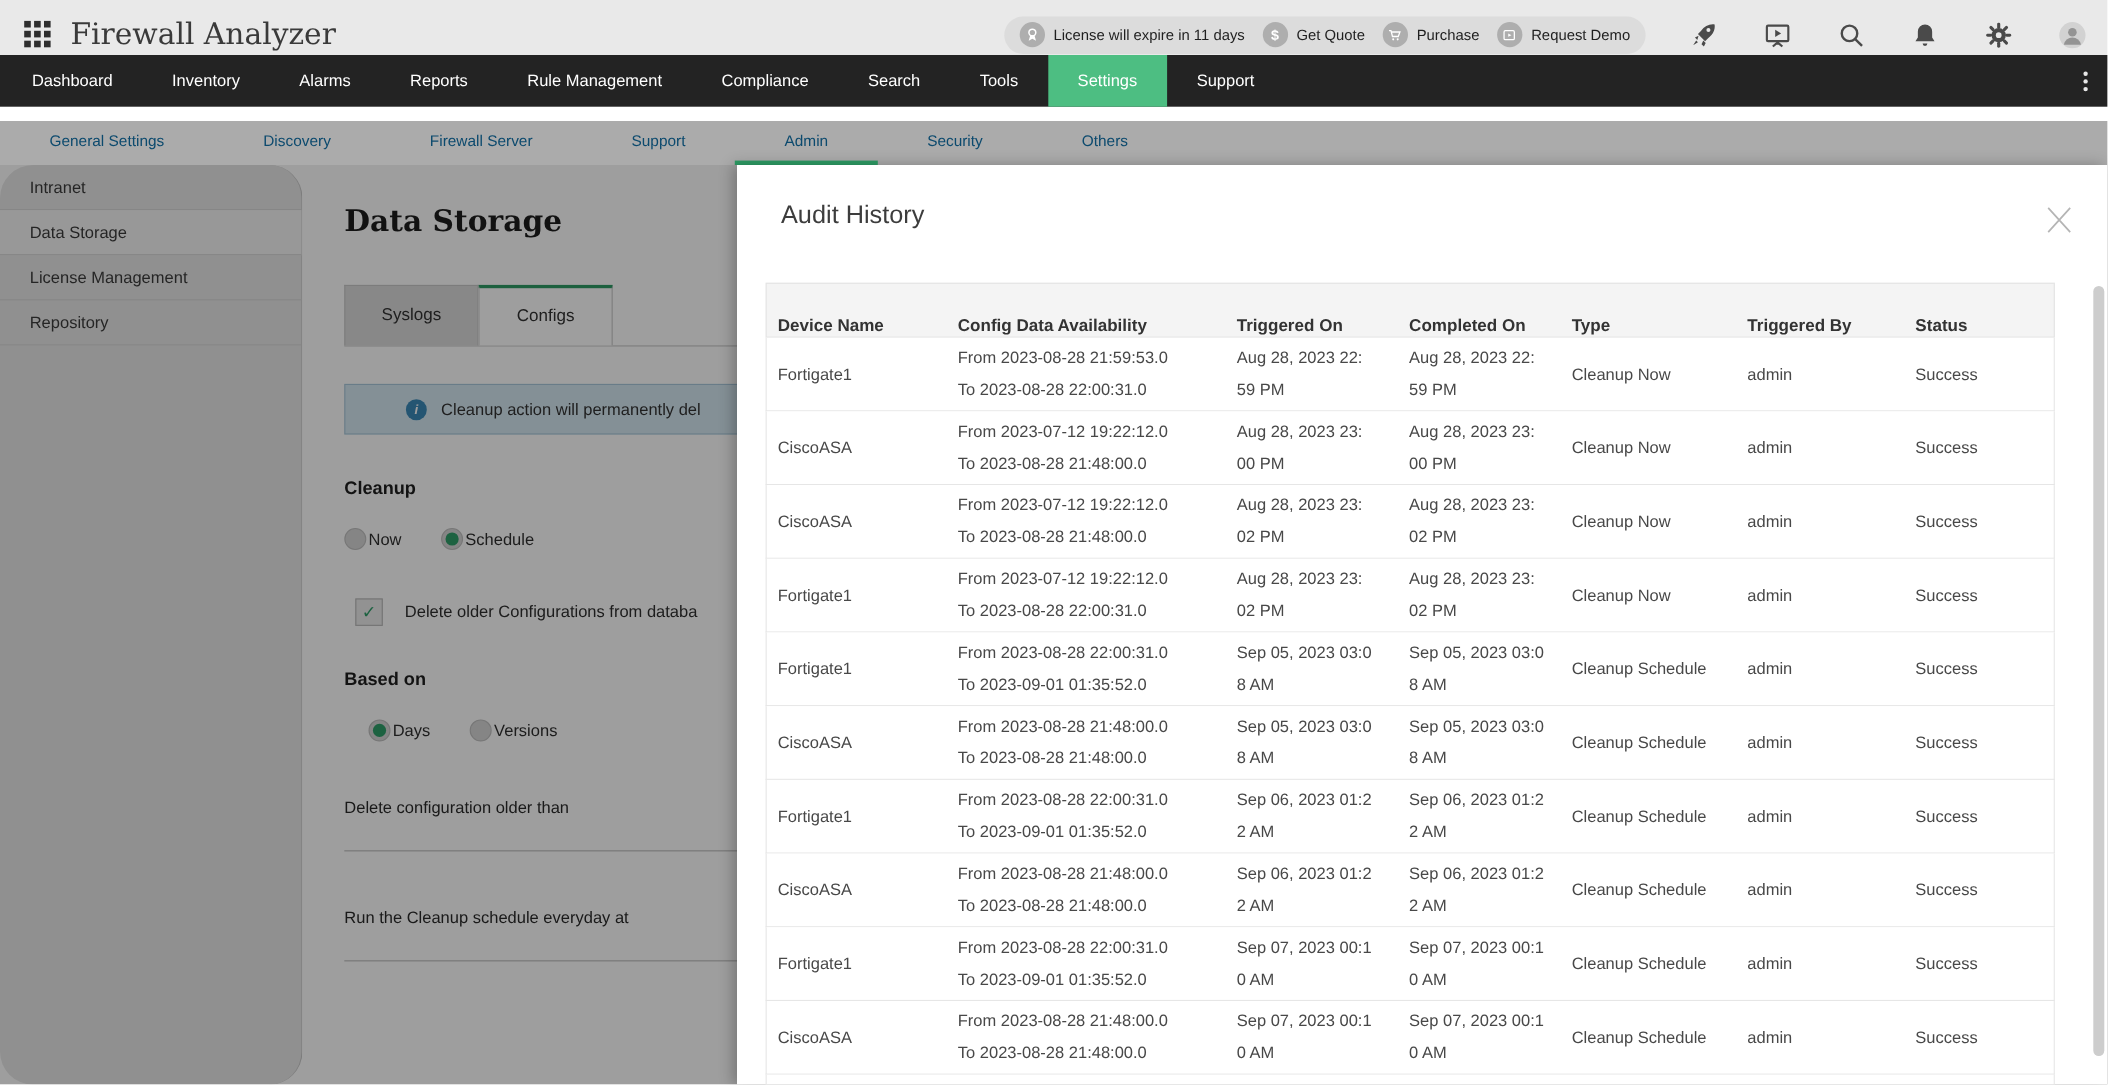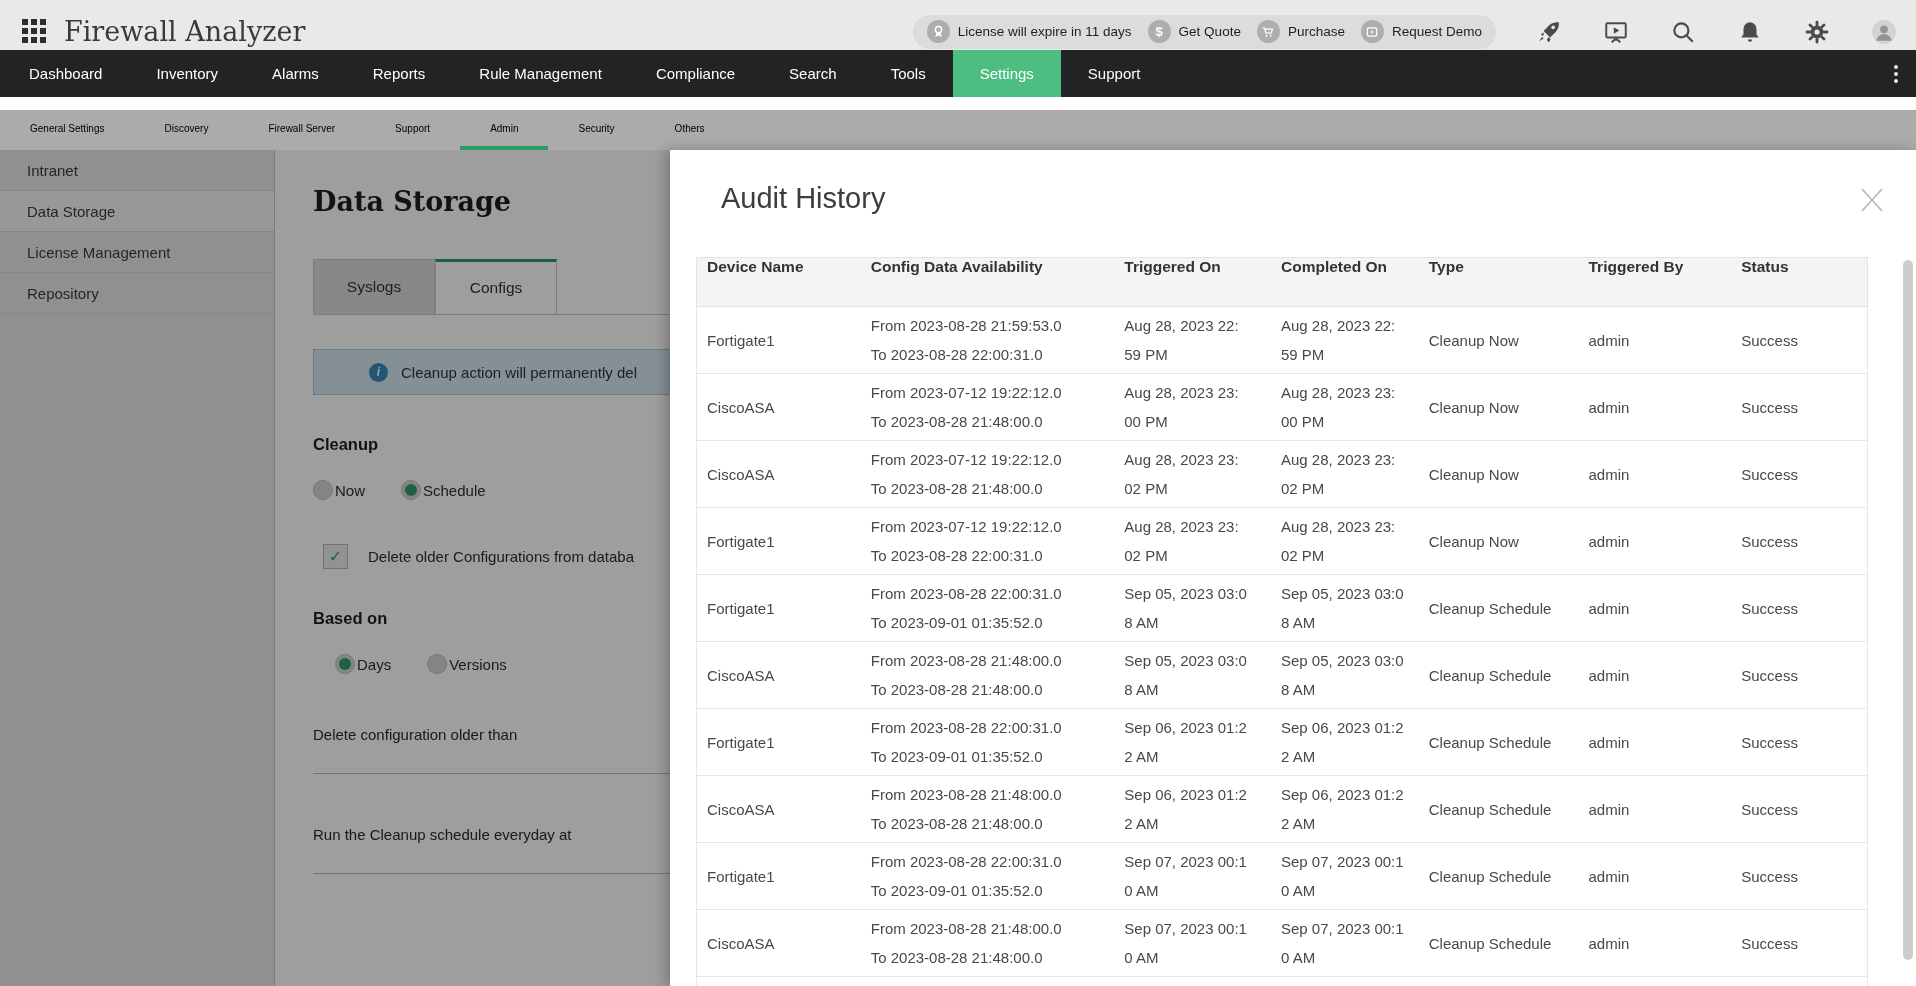--- a/index.html
+++ b/index.html
@@ -20,26 +20,26 @@
 
   
   .mainnav { position:absolute; left:0; top:50px; width:100%; height:47px; background:#232323; display:flex; align-items:stretch; padding-left:2px; }
   .nav-item { display:flex; align-items:center; padding:0 27px; color:#fff; font-size:15px; cursor:pointer; white-space:nowrap; }
   .nav-item.active { background:#4dbe82; }
   .kebab { margin-left:auto; width:40px; display:flex; flex-direction:column; align-items:center; justify-content:center; gap:3px; cursor:pointer; }
   .kebab i { width:4px; height:4px; border-radius:50%; background:#e8e8e8; }
 
   
   .subnav { position:absolute; left:0; top:110px; width:100%; height:40px; background:#ababab; display:flex; align-items:stretch; }
-  .subnav-item { display:flex; align-items:center; padding:0 30px; font-size:10px; color:#000000; cursor:pointer; border-bottom:4px solid transparent; }
+  .subnav-item { display:flex; align-items:center; padding:0 45px; font-size:14px; color:#0c4a6e; cursor:pointer; border-bottom:4px solid transparent; }
   .subnav-item.active { border-bottom-color:#2e9c65; }
 
   
   .content { position:absolute; left:0; top:150px; width:100%; height:836px; background:#fff; }
-  .sidebar { position:absolute; left:0; top:0; width:275px; height:100%; background:#e9e9e9; border-right:1px solid #c9c9c9; }
+  .sidebar { position:absolute; left:0; top:0; width:275px; height:100%; background:#e9e9e9; border-right:1px solid #c9c9c9;border-radius:30px; }
   .side-item { height:41px; line-height:41px; padding-left:27px; font-size:15px; color:#3c3c3c; border-bottom:1px solid #d8d8d8; cursor:pointer; }
   .side-item.active { background:#f6f6f6; }
   .main { position:absolute; left:275px; top:0; right:0; height:100%; background:#fff; }
   .page-title { font-family:"DejaVu Serif", serif; font-size:27px; font-weight:bold; color:#1e1e1e; margin:36px 0 0 38px; }
   .tabs { display:flex; margin:42px 0 0 38px; width:370px; border-bottom:1px solid #c9c9c9; }
   .tab { width:122px; height:55px; display:flex; align-items:center; justify-content:center; font-size:15.5px; color:#333; background:#dcdcdc; border:1px solid #c9c9c9; border-bottom:none; cursor:pointer; }
   .tab.active { background:#fff; border-top:3px solid #2e9c65; border-left-color:#d6d6d6; margin-bottom:-1px; }
   .banner { margin:34px 0 0 38px; width:600px; height:46px; background:#d6e9f3; border:1px solid #aac9db; display:flex; align-items:center; padding-left:55px; gap:13px; font-size:15px; color:#333; }
   .info-ic { width:19px; height:19px; border-radius:50%; background:#3b8ab8; color:#fff; font-size:12px; font-weight:bold; font-style:italic; display:flex; align-items:center; justify-content:center; flex:none; }
   .sec-h { margin:40px 0 0 38px; font-size:16.5px; font-weight:bold; color:#1f1f1f; }
@@ -49,24 +49,24 @@
   .radio { width:20px; height:20px; border-radius:50%; background:#d7d7d7; border:1px solid #c0c0c0; position:relative; flex:none; }
   .radio.sel::after { content:""; position:absolute; inset:3px; border-radius:50%; background:#2f9e6a; }
   .check-row { margin:44px 0 0 48px; display:flex; align-items:center; gap:20px; font-size:15px; color:#2f2f2f; }
   .checkbox { width:25px; height:25px; background:#ececec; border:1px solid #b8b8b8; display:flex; align-items:center; justify-content:center; color:#2f9e6a; font-family:"DejaVu Sans", sans-serif; font-size:16px; font-weight:bold; cursor:pointer; flex:none; }
   .plain-label { margin:52px 0 0 38px; font-size:15px; color:#2b2b2b; }
   .divider { margin:30px 0 0 38px; width:357px; border-top:1px solid #bbb; }
 
   
   .backdrop { position:absolute; left:0; top:150px; width:100%; height:836px; background:rgba(0,0,0,0.38); z-index:5; }
   .panel { position:absolute; left:670px; top:150px; right:0; bottom:0; background:#fff; z-index:6; box-shadow:-4px 0 12px rgba(0,0,0,0.25); overflow:hidden; }
-  .panel-title { position:absolute; left:40px; top:32px; font-size:29px; font-weight:400; color:#3d3d3d;margin-left:11px; }
+  .panel-title { position:absolute; left:40px; top:32px; font-size:23px; font-weight:400; color:#3d3d3d; }
   .close-btn { position:absolute; right:30px; top:36px; width:28px; height:28px; cursor:pointer; }
   .tbl { position:absolute; left:26px; top:107px; width:1172px; }
-  .thead { display:flex; align-items:flex-start; height:50px; background:#f4f4f4; border:1px solid #e3e3e3; }
+  .thead { display:flex; align-items:flex-end; height:50px; background:#f4f4f4; border:1px solid #e3e3e3; }
   .th { font-size:15.5px; font-weight:bold; color:#333; padding-left:10px; }
   .trow { display:flex; align-items:center; height:67px; border:1px solid #e6e6e6; border-top:none; background:#fff; }
   .trow.partial { height:12px; border-bottom:none; }
   .td { font-size:15px; color:#484848; padding-left:10px; line-height:29px; }
   .c0{width:164px;} .c1{width:254px;} .c2{width:157px;} .c3{width:148px;} .c4{width:160px;} .c5{width:153px;} .c6{width:136px;}
   .scrollthumb { position:absolute; right:3px; top:110px; width:10px; height:700px; border-radius:6px; background:#cdcdcd; cursor:pointer; }
 </style>
 </head>
 <body>
 

